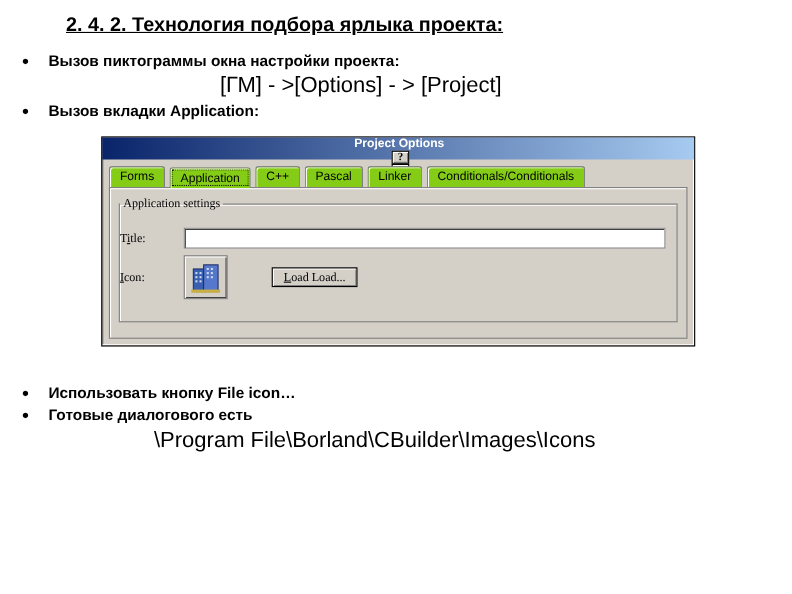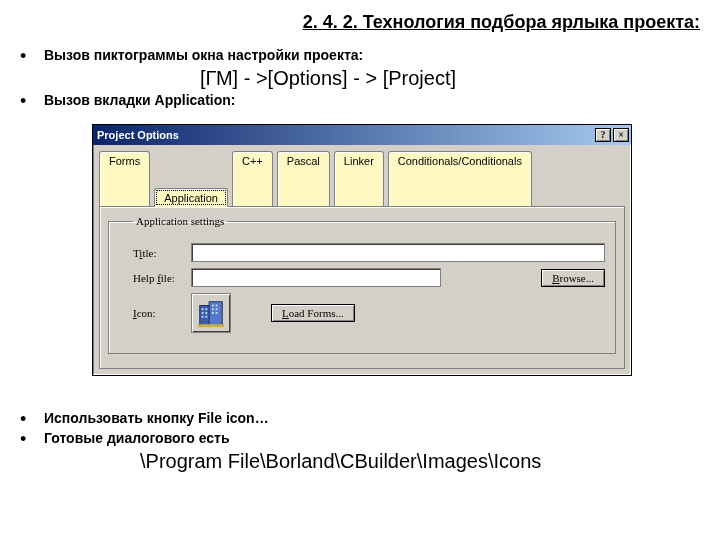--- a/index.html
+++ b/index.html
@@ -8,21 +8,21 @@
     padding: 12px 20px;
     width: 720px;
     font-family: Arial, sans-serif;
     font-size: 14px;
     background: #fff;
     color: #000;
   }
   .heading {
     font-weight: bold;
     text-decoration: underline;
-    text-align: right;
+    text-align: left;
     font-size: 18px;
     margin: 0 0 14px 40px;
   }
   .bullet-row { display: flex; margin: 2px 0; }
   .bullet { width: 24px; font-size: 18px; line-height: 18px; }
   .bullet-text { flex: 1; font-size: 14px; }
   .indent { margin-left: 180px; font-size: 20px; }
   .bold { font-weight: bold; }
   .gap { height: 16px; }
 
@@ -34,67 +34,67 @@
     border: 1px solid #000;
   }
   .titlebar {
     height: 20px;
     background: linear-gradient(to right, #0a246a, #a6caf0);
     color: #fff;
     font: bold 11px Tahoma, sans-serif;
     display: flex;
     align-items: center;
     padding: 0 2px 0 4px;
+    flex-direction: column;
   }
   .titlebar-text { flex: 1; }
   .win-btn {
     width: 16px; height: 14px;
     background: #d4d0c8;
     border: 1px solid #000;
     box-shadow: inset 1px 1px #fff, inset -1px -1px #808080;
     margin-left: 2px;
     display: flex; align-items: center; justify-content: center;
     font: bold 10px/1 Tahoma; color: #000;
     cursor: pointer;
   }
   .tabs {
     display: flex;
     padding: 6px 6px 0 6px;
     font: 11px Tahoma, sans-serif;
     gap: 4px;
   }
   .tab {
     padding: 3px 9px;
-    background: #fef9c3;
+    background: #84cc16;
     border: 1px solid #808080;
     border-bottom: none;
     border-radius: 3px 3px 0 0;
     box-shadow: inset 1px 1px #fff;
     cursor: pointer;
   }
   .tab.sel {
     position: relative;
     font-weight: normal;
     outline: 1px dotted #000;
     outline-offset: -3px;
     top: 1px;
     z-index: 2;
-    margin-top: 36px;
   }
   .pane {
     margin: 0 6px 6px 6px;
     border: 1px solid #808080;
     box-shadow: inset 1px 1px #fff;
     background: #d4d0c8;
     padding: 8px 8px 14px 8px;
   }
   fieldset.group {
     border: 1px solid #808080;
     box-shadow: inset 1px 1px #fff;
-    padding: 10px 10px 14px 24px;
+    padding: 10px 10px 14px 0;
     margin: 0;
   }
   legend.group-lg {
     font: 11px Tahoma;
     padding: 0 3px;
   }
   .frow {
     display: flex;
     align-items: center;
     gap: 8px;
@@ -163,26 +163,20 @@
     </div>
     <div class="pane">
       <fieldset class="group">
         <legend class="group-lg">Application settings</legend>
 
         <div class="frow">
           <div class="flabel"><span>T</span><span class="u">i</span><span>tle:</span></div>
           <input class="textfield" value="" style="">
         </div>
 
-        <div class="frow">
-          <div class="flabel"><span>Help </span><span class="u">f</span><span>ile:</span></div>
-          <input class="textfield short" value="" style="">
-          <div class="spacer"></div>
-          <button class="dlg-btn"><span></span><span class="u">B</span><span>rowse...</span></button>
-        </div>
 
         <div class="frow">
           <div class="flabel"><span></span><span class="u">I</span><span>con:</span></div>
           <div class="iconbox">
             <svg viewBox="0 0 32 32">
               <rect x="4" y="8" width="12" height="22" fill="#3a5fb0" stroke="#1a2f60"></rect>
               <rect x="14" y="4" width="14" height="26" fill="#5577cc" stroke="#1a2f60"></rect>
               <rect x="6" y="11" width="2" height="2" fill="#cde"></rect>
                 <rect x="10" y="11" width="2" height="2" fill="#cde"></rect>
               <rect x="6" y="15" width="2" height="2" fill="#cde"></rect>
@@ -192,21 +186,21 @@
               <rect x="17" y="7" width="2" height="2" fill="#cde"></rect>
                 <rect x="21" y="7" width="2" height="2" fill="#cde"></rect>
               <rect x="17" y="11" width="2" height="2" fill="#cde"></rect>
                 <rect x="21" y="11" width="2" height="2" fill="#cde"></rect>
               <rect x="17" y="15" width="2" height="2" fill="#cde"></rect>
                 <rect x="21" y="15" width="2" height="2" fill="#cde"></rect>
               <rect x="2" y="28" width="28" height="3" fill="#c9b040"></rect>
             </svg>
           </div>
           <div style="width:24px"></div>
-          <button class="dlg-btn"><span></span><span class="u">L</span><span>oad Forms...</span></button>
+          <button class="dlg-btn"><span></span><span class="u">L</span><span>oad Load...</span></button>
         </div>
 
       </fieldset>
     </div>
   </div>
 </div>
 
 <div class="gap"></div>
 <div class="gap"></div>
 

